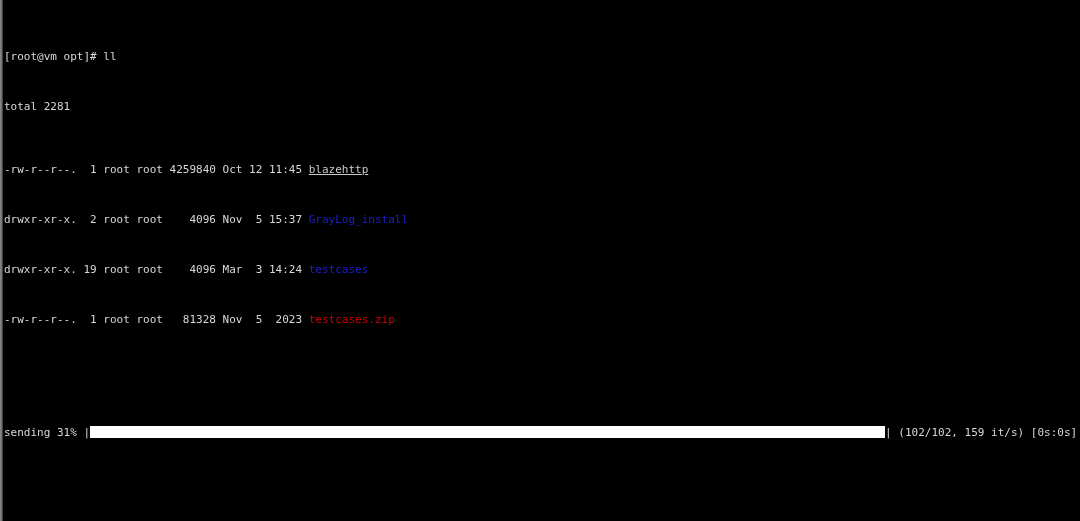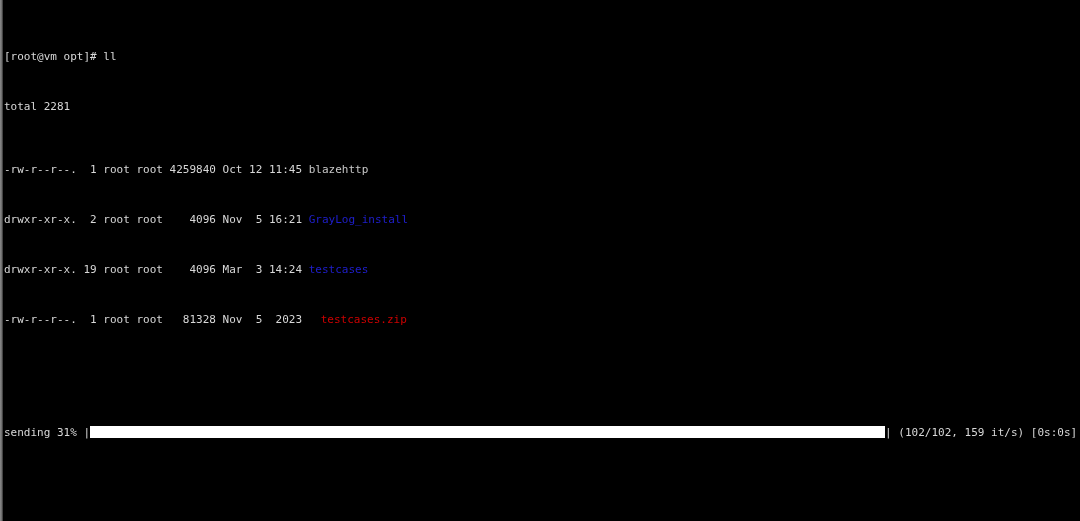--- a/index.html
+++ b/index.html
@@ -34,23 +34,23 @@
     left: 4px;
     top: 1px;
     width: 1072px;
     white-space: pre;
   }
   .line {
     height: 12.5px;
     white-space: pre;
   }
 
-  .dim   { color: #c8c8c8; }
+  .dim   { color: #c8c8c8; text-decoration: underline; }
   .dir   { color: #1f1fcf; }
-  .zipf  { color: #cc0000; margin-left: 12px; }
+  .zipf  { color: #cc0000; }
 
   
   .redaction {
     display: inline-block;
     position: relative;
     width: 74px;
     height: 11px;
     vertical-align: -2px;
     background:
       linear-gradient(to right,
@@ -80,21 +80,21 @@
   <div id="screen">
 
     
     <div class="line"><span>[root@vm opt]#</span><span> </span><span>ll</span></div>
 
     <div class="line">total 2281</div>
 
     
     <div class="line"><span>-rw-r--r--.</span><span>  </span><span>1</span><span> </span><span>root</span><span> </span><span>root</span><span> </span><span>4259840</span><span> </span><span>Oct</span><span> </span><span>12</span><span> </span><span>11:45</span><span> </span><span class="dim">blazehttp</span></div>
 
-    <div class="line"><span>drwxr-xr-x.</span><span>  </span><span>2</span><span> </span><span>root</span><span> </span><span>root</span><span>    </span><span>4096</span><span> </span><span>Nov</span><span>  </span><span>5</span><span> </span><span>16:21</span><span> </span><span class="dir">GrayLog_install</span></div>
+    <div class="line"><span>drwxr-xr-x.</span><span>  </span><span>2</span><span> </span><span>root</span><span> </span><span>root</span><span>    </span><span>4096</span><span> </span><span>Nov</span><span>  </span><span>5</span><span> </span><span>15:37</span><span> </span><span class="dir">GrayLog_install</span></div>
 
     <div class="line"><span>drwxr-xr-x.</span><span> </span><span>19</span><span> </span><span>root</span><span> </span><span>root</span><span>    </span><span>4096</span><span> </span><span>Mar</span><span>  </span><span>3</span><span> </span><span>14:24</span><span> </span><span class="dir">testcases</span></div>
 
     <div class="line"><span>-rw-r--r--.</span><span>  </span><span>1</span><span> </span><span>root</span><span> </span><span>root</span><span>   </span><span>81328</span><span> </span><span>Nov</span><span>  </span><span>5</span><span>  </span><span>2023</span><span> </span><span class="zipf">testcases.zip</span></div>
 
     
 
     
 
     

